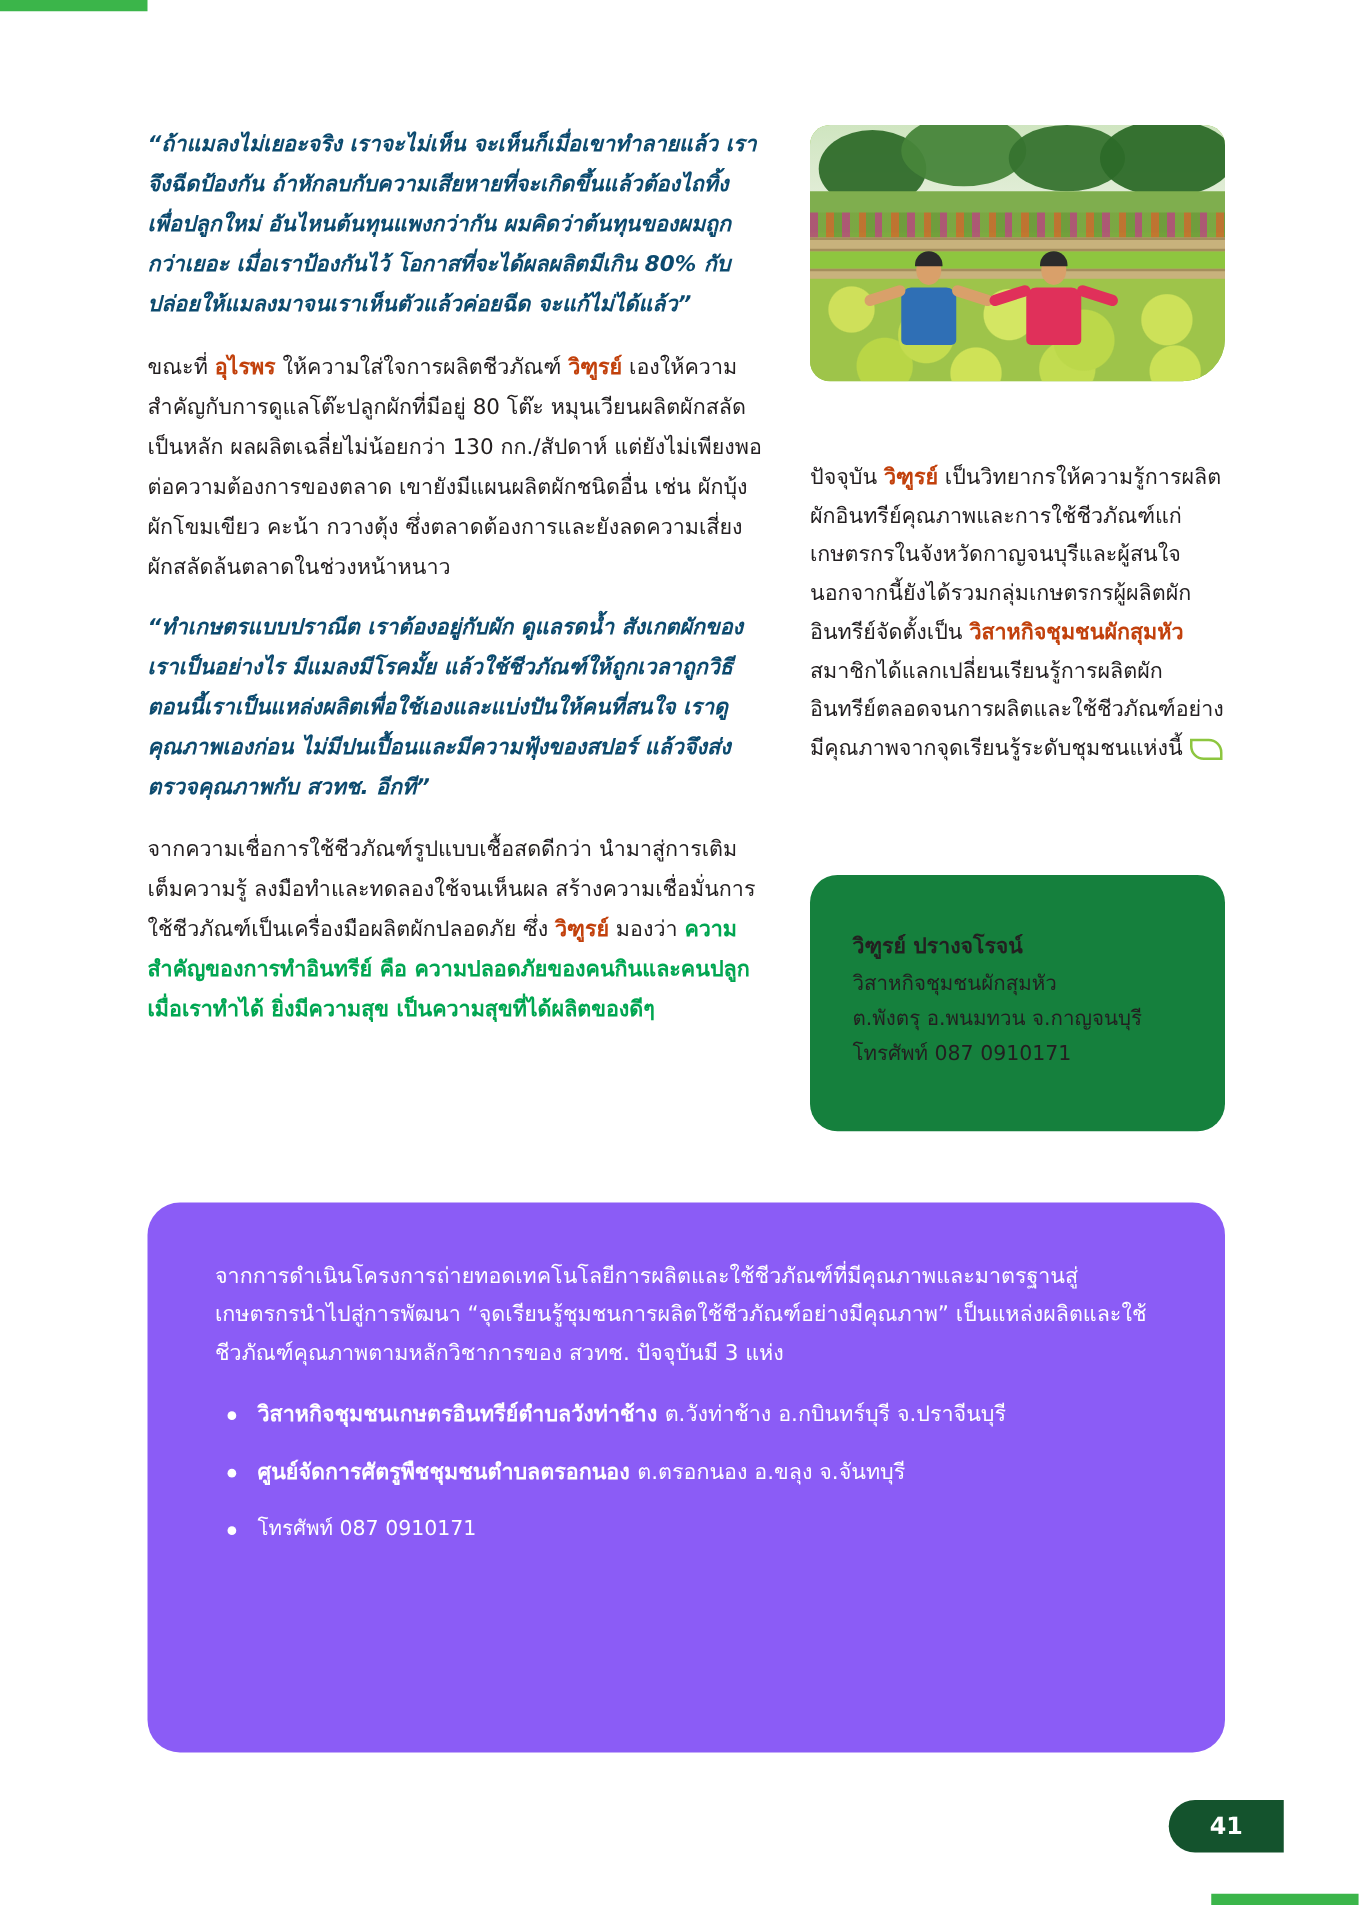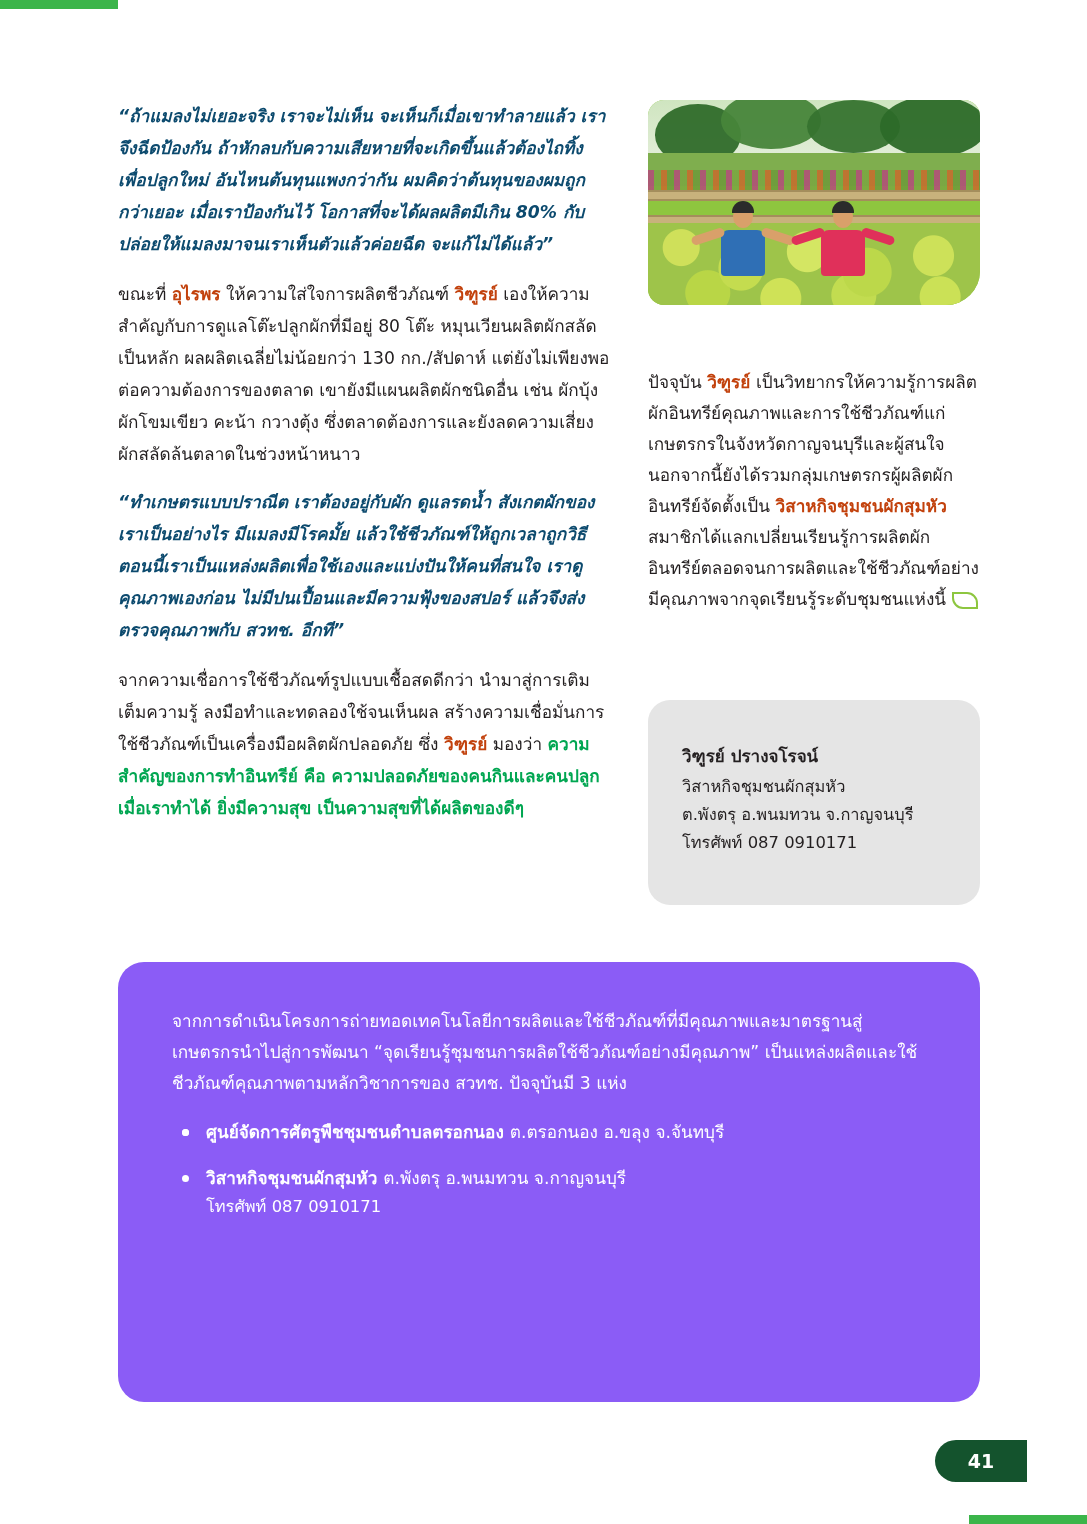--- a/index.html
+++ b/index.html
@@ -191,21 +191,21 @@
     margin-left: 6px;
   }
 
   
   .contact-card {
     position: absolute;
     left: 648px;
     top: 700px;
     width: 332px;
     min-height: 205px;
-    background: #e5e5e5;
+    background: #15803d;
     border-radius: 22px;
     padding: 42px 30px 30px 34px;
     box-sizing: border-box;
   }
   .contact-card .name {
     font-size: 17px;
     font-weight: bold;
     margin: 0 0 4px 0;
     color: #231f20;
   }
@@ -346,26 +346,26 @@
     <p class="name">วิฑูรย์ ปรางจโรจน์</p>
     <p class="line">วิสาหกิจชุมชนผักสุมหัว</p>
     <p class="line">ต.พังตรุ อ.พนมทวน จ.กาญจนบุรี</p>
     <p class="line">โทรศัพท์ 087 0910171</p>
   </div>
 
   <div class="green-panel">
     <p class="intro">จากการดำเนินโครงการถ่ายทอดเทคโนโลยีการผลิตและใช้ชีวภัณฑ์ที่มีคุณภาพและมาตรฐานสู่เกษตรกรนำไปสู่การพัฒนา “จุดเรียนรู้ชุมชนการผลิตใช้ชีวภัณฑ์อย่างมีคุณภาพ” เป็นแหล่งผลิตและใช้ชีวภัณฑ์คุณภาพตามหลักวิชาการของ สวทช. ปัจจุบันมี 3 แห่ง</p>
     <ul class="bullets">
       <li>
+        <div class="b-title"><span>วิสาหกิจชุมชนเกษตรอินทรีย์ตำบลวังท่าช้าง</span> <span class="reg">ต.วังท่าช้าง อ.กบินทร์บุรี จ.ปราจีนบุรี</span></div>
       </li>
       <li>
         <div class="b-title"><span>ศูนย์จัดการศัตรูพืชชุมชนตำบลตรอกนอง</span> <span class="reg">ต.ตรอกนอง อ.ขลุง จ.จันทบุรี</span></div>
       </li>
       <li>
-        <div class="b-title"><span>วิสาหกิจชุมชนผักสุมหัว</span> <span class="reg">ต.พังตรุ อ.พนมทวน จ.กาญจนบุรี</span></div>
         <div class="b-phone">โทรศัพท์ 087 0910171</div>
       </li>
     </ul>
   </div>
 
   <div class="page-num">41</div>
 
 </div>
 
 </body></html>

